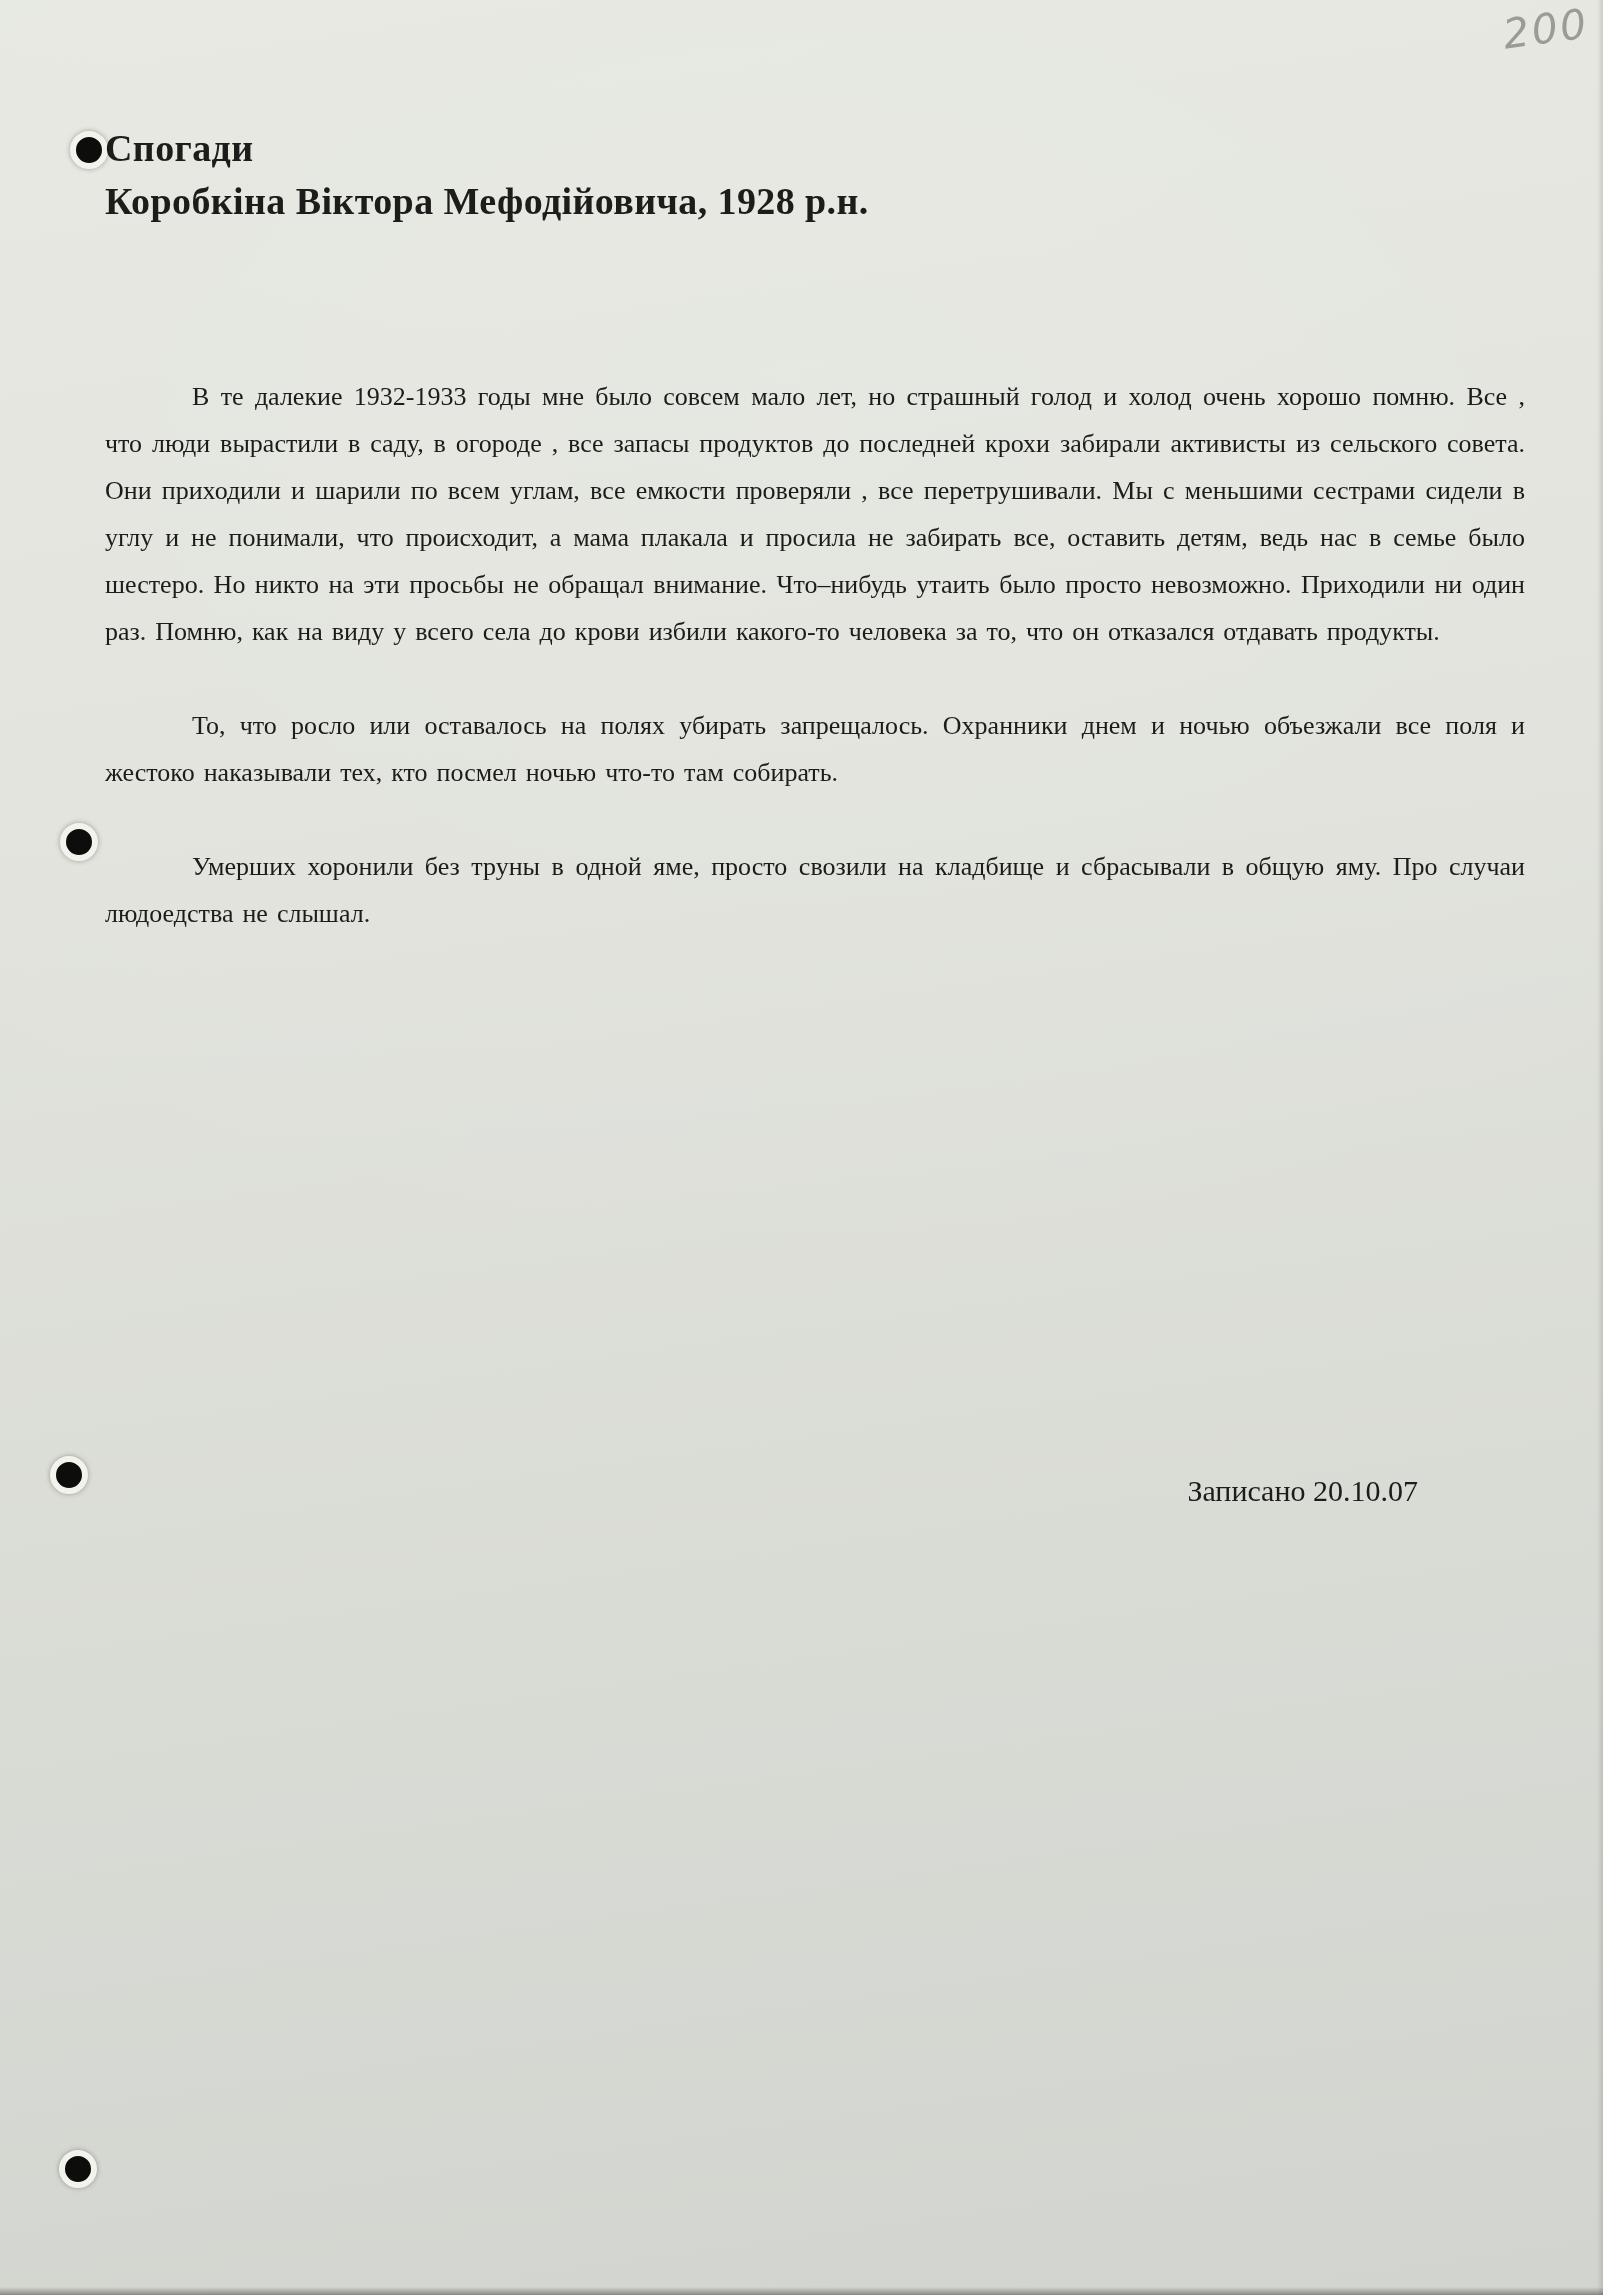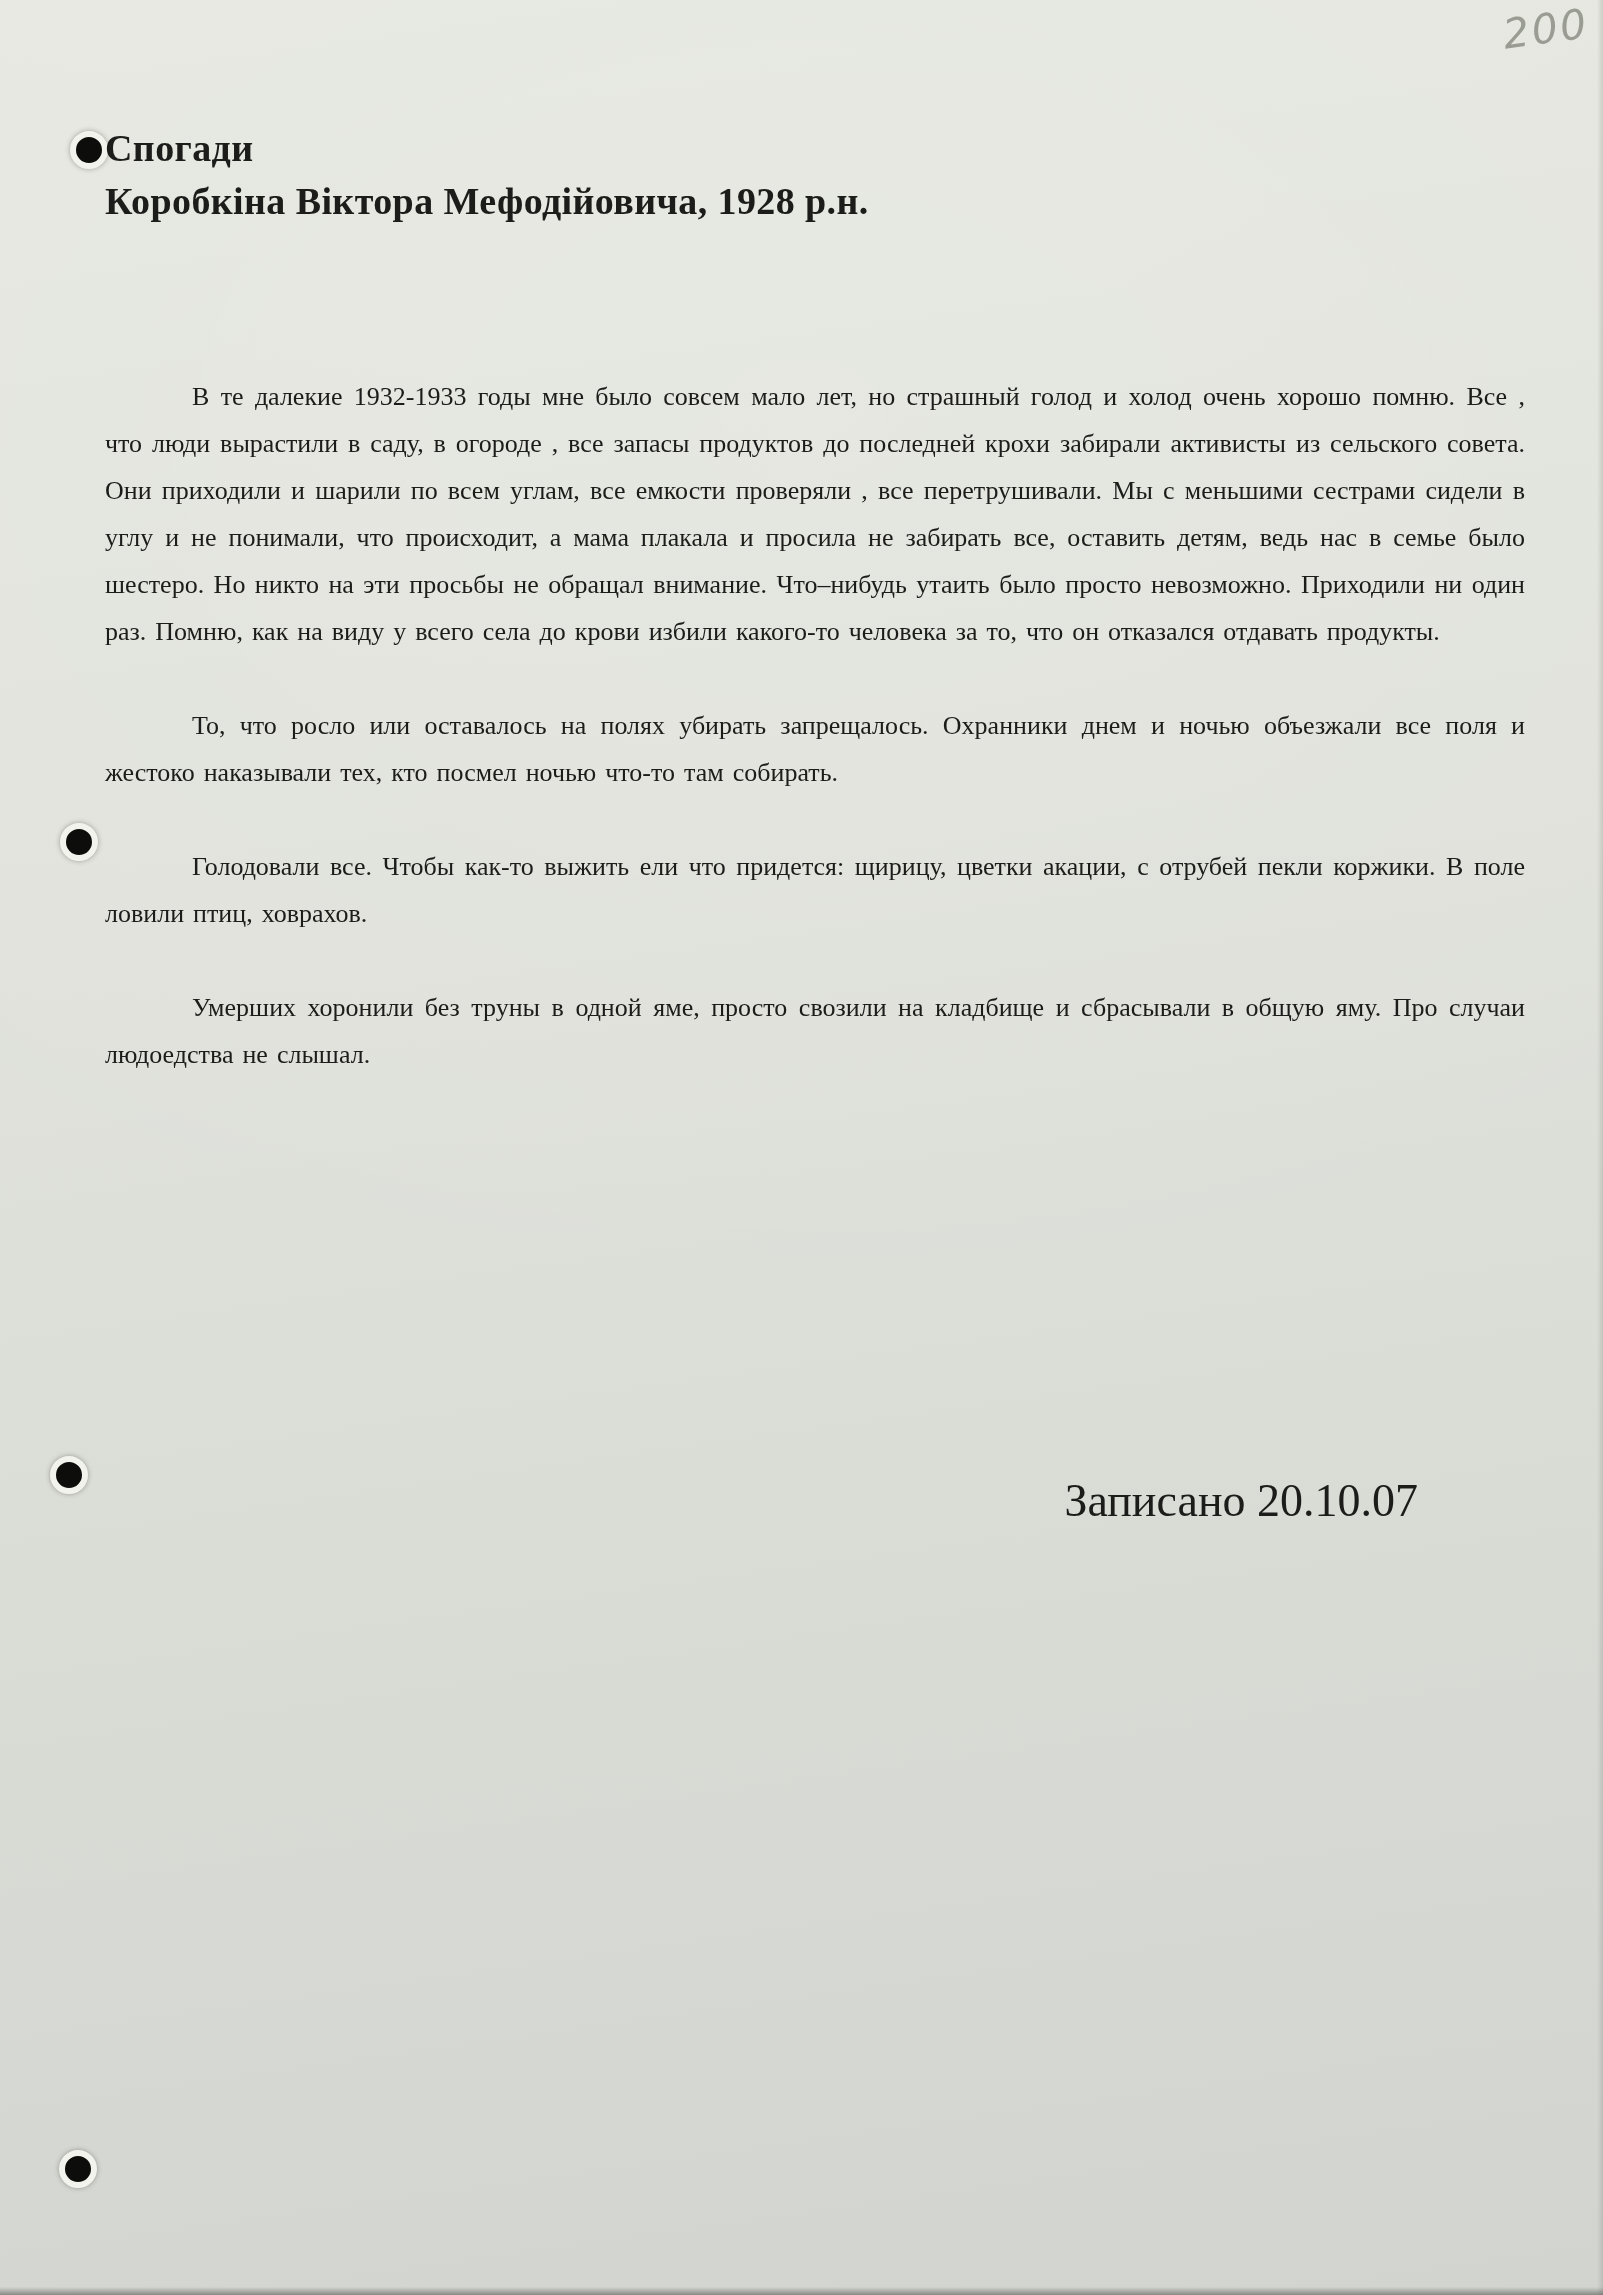--- a/index.html
+++ b/index.html
@@ -87,21 +87,21 @@
   .body-block p{
     margin:0 0 47px 0;
     text-indent:87px;
     text-align:justify;
   }
 
   
   .recorded{
     position:absolute;
     top:1474px;right:186px;
-    font-size:46px;
+    font-size:30px;
   }
 </style>
 </head>
 <body>
 
 <div class="page">
 
   <div class="hole hole-1"></div>
   <div class="hole hole-2"></div>
   <div class="hole hole-3"></div>
@@ -110,20 +110,19 @@
   <div class="pencil-number">200</div>
 
   <div class="title-block">
     <div>Спогади</div>
     <div>Коробкіна Віктора Мефодійовича, 1928 р.н.</div>
   </div>
 
   <div class="body-block">
     <p>В те далекие 1932-1933 годы мне было совсем мало лет, но страшный голод и холод очень хорошо помню. Все , что люди вырастили в саду, в огороде , все запасы продуктов до последней крохи забирали активисты из сельского совета. Они приходили и шарили по всем углам, все емкости проверяли , все перетрушивали. Мы с меньшими сестрами сидели в углу и не понимали, что происходит, а мама плакала и просила не забирать все, оставить детям, ведь нас в семье было шестеро. Но никто на эти просьбы не обращал внимание. Что–нибудь утаить было просто невозможно. Приходили ни один раз. Помню, как на виду у всего села до крови избили какого-то человека за то, что он отказался отдавать продукты.</p>
     <p>То, что росло или оставалось на полях убирать запрещалось. Охранники днем и ночью объезжали все поля и жестоко наказывали тех, кто посмел ночью что-то там собирать.</p>
-    <p>Голодовали все. Чтобы как-то выжить ели что придется: щирицу, цветки акации, с отрубей пекли коржики. В поле ловили птиц, ховрахов.</p>
     <p>Умерших хоронили без труны в одной яме, просто свозили на кладбище и сбрасывали в общую яму. Про случаи людоедства не слышал.</p>
   </div>
 
   <div class="recorded">Записано 20.10.07</div>
 
 </div>
 
 
 </body></html>

